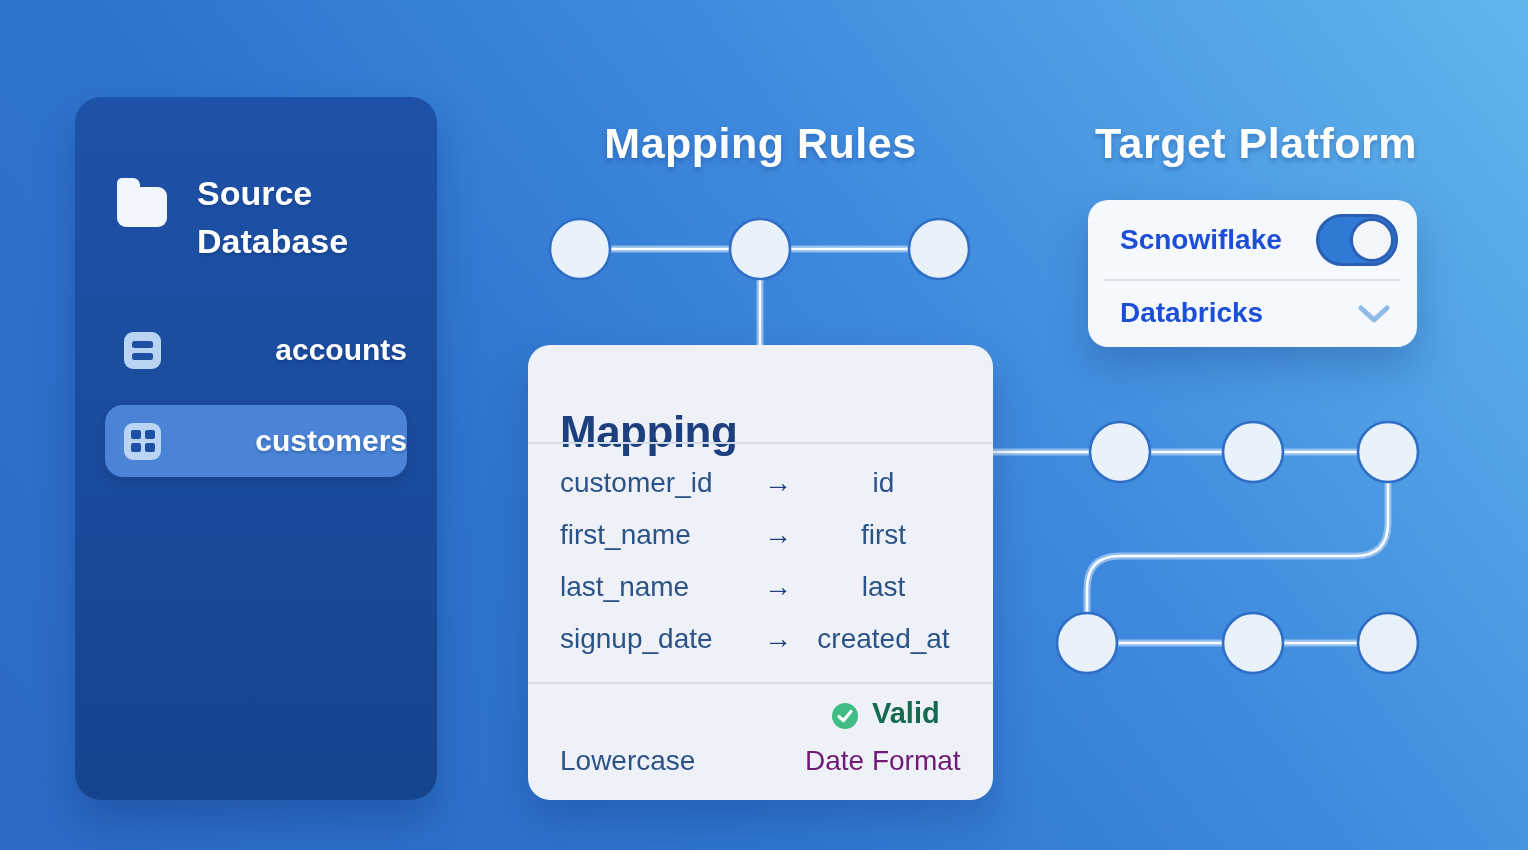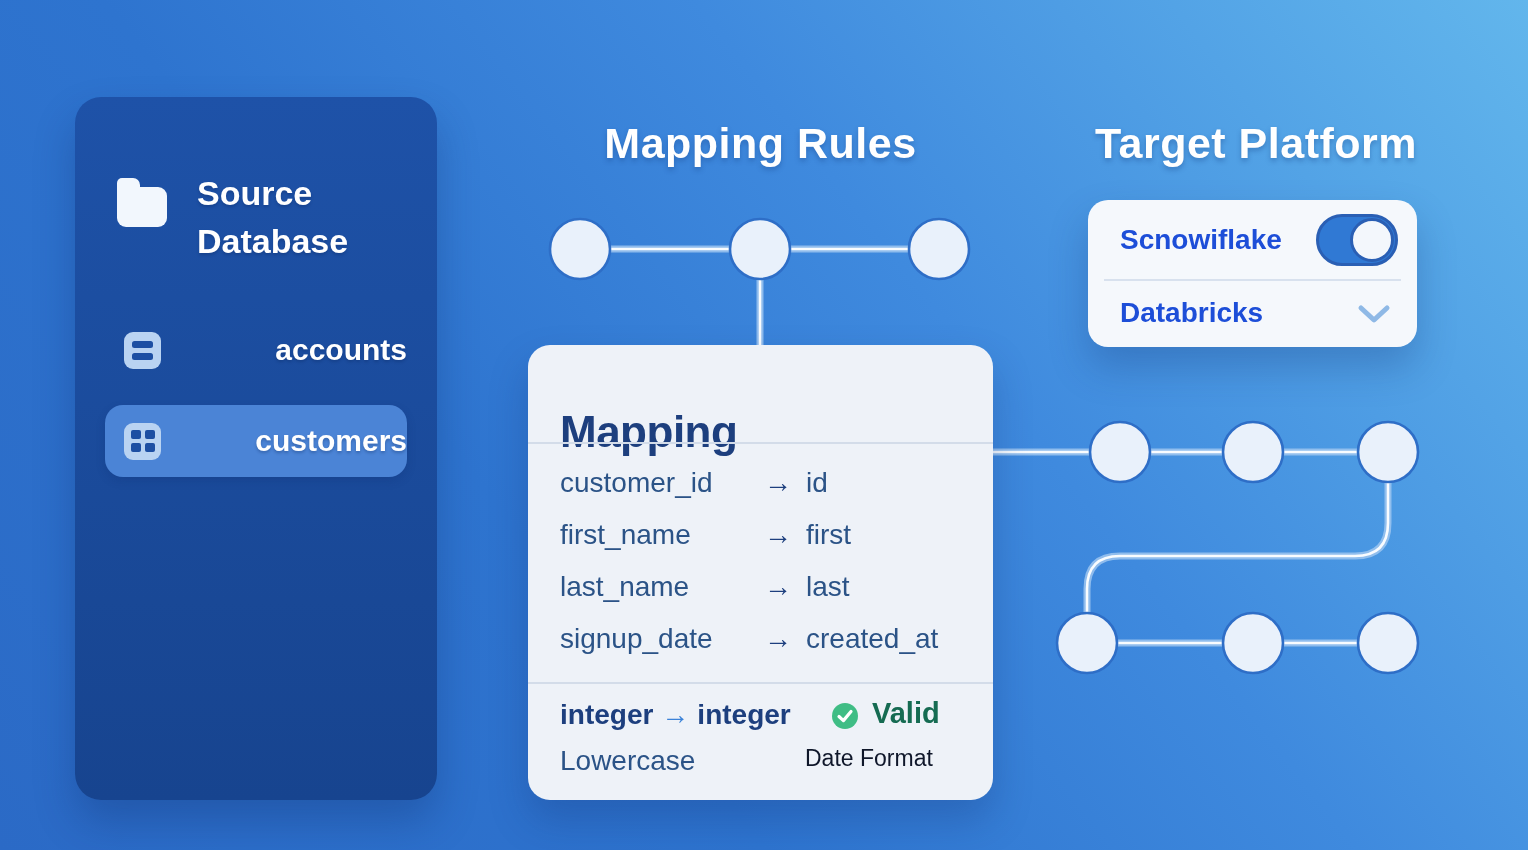--- a/index.html
+++ b/index.html
@@ -54,28 +54,28 @@
     background:#eef2f8; border-radius:22px;
     box-shadow:0 20px 38px rgba(18,52,120,.28);
   }
   .map-title { position:absolute; left:32px; top:62px; font-size:44px; font-weight:700;
                color:#1d3f7e; letter-spacing:-0.5px; }
   .map-divider { position:absolute; left:0; right:0; top:97px; border-top:2px solid #d3dce9; }
   .map-rows { position:absolute; left:32px; right:32px; top:112px; }
   .map-row { height:52px; display:grid; grid-template-columns:190px 56px 1fr; align-items:center; }
   .map-row .src { font-size:28px; color:#2b5387; font-weight:500; }
   .map-row .arr { font-size:28px; color:#1d3f7e; font-weight:700; text-align:center; }
-  .map-row .dst { font-size:28px; color:#2b5387; font-weight:500; }
+  .map-row .dst { font-size:28px; color:#2b5387; font-weight:500; text-align:center; }
   .foot-divider { position:absolute; left:0; right:0; top:337px; border-top:2px solid #d3dce9; }
   .tmap { position:absolute; left:32px; top:354px; font-size:28px; color:#1d3f7e; font-weight:600; }
   .tmap .arr2 { color:#3b82d8; font-weight:700; padding:0 8px; }
   .valid { position:absolute; left:303px; top:352px; display:flex; align-items:flex-end; gap:13px; }
   .valid .vtext { font-size:29px; color:#156b52; font-weight:600; }
   .t-case { position:absolute; left:32px; top:400px; font-size:28px; color:#2b5387; font-weight:500; }
-  .t-date { position:absolute; left:277px; top:400px; font-size:23px; color:#0f172a; font-weight:500; }
+  .t-date { position:absolute; left:277px; top:400px; font-size:28px; color:#701a75; font-weight:500; }
 
   
   .tgt-card {
     position:absolute; left:1088px; top:200px; width:329px; height:147px; z-index:2;
     background:#f5f8fc; border-radius:20px;
     box-shadow:0 20px 38px rgba(18,52,120,.28);
   }
   .tgt-row1 { position:absolute; left:0; right:0; top:0; height:79px; display:flex; align-items:center; padding-left:32px; }
   .tgt-label { font-size:28px; color:#1d4ed8; font-weight:600; }
   .toggle { position:absolute; right:19px; top:14px; width:82px; height:52px; border-radius:26px;
@@ -168,23 +168,20 @@
       </div>
       <div class="map-row">
         <span class="src">signup_date</span>
         <span class="arr">→</span>
         <span class="dst">created_at</span>
       </div>
     </div>
 
     <div class="foot-divider"></div>
 
-    <div class="tmap">
-      <span>integer</span><span class="arr2">→</span><span>integer</span>
-    </div>
 
     <div class="valid">
       <svg width="28" height="28" viewBox="0 0 28 28">
         <circle cx="14" cy="14" r="13" fill="#3fbd85"></circle>
         <polyline points="8,14.5 12.4,18.6 20,9.5" fill="none" stroke="#ffffff" stroke-width="3.2" stroke-linecap="round" stroke-linejoin="round"></polyline>
       </svg>
       <span class="vtext">Valid</span>
     </div>
 
     <div class="t-case">Lowercase</div>

